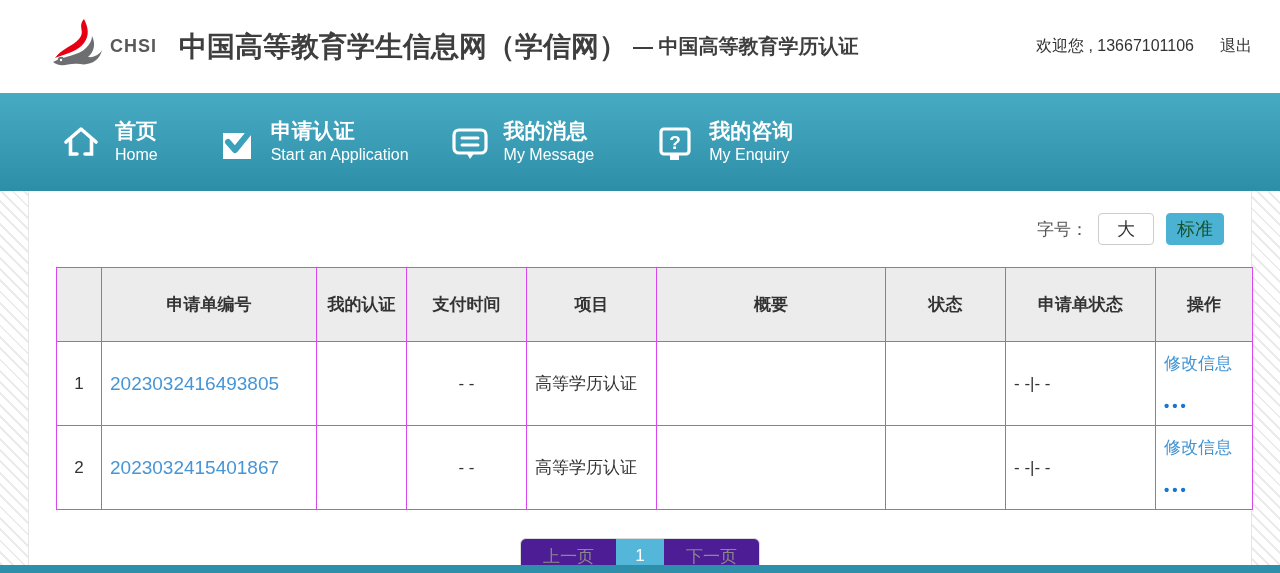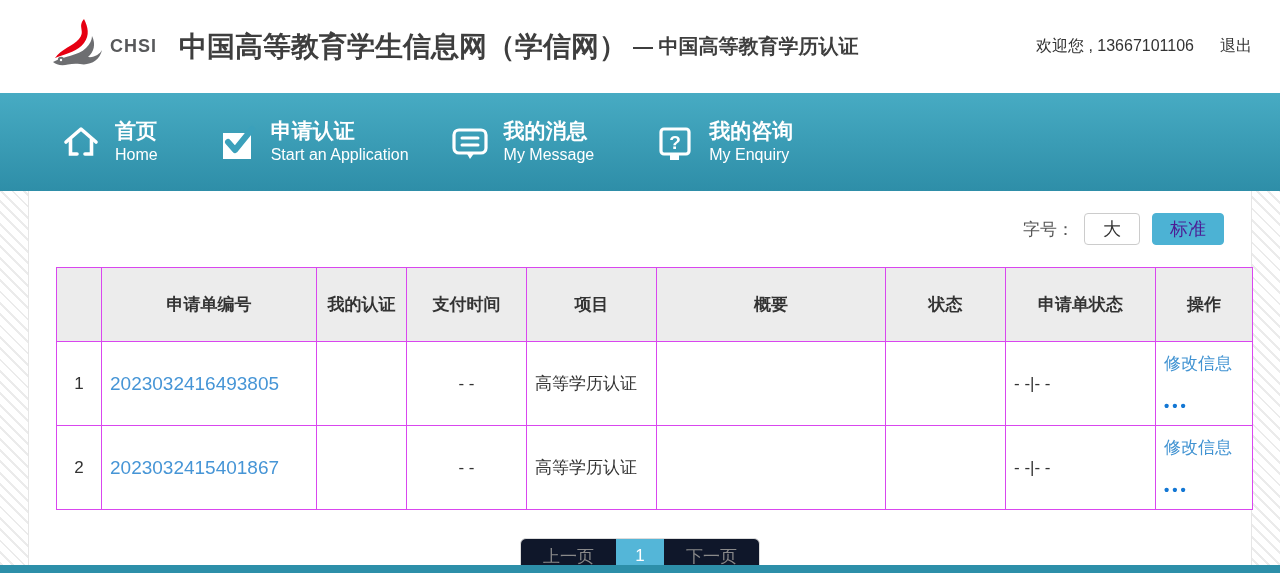--- a/index.html
+++ b/index.html
@@ -32,40 +32,40 @@
   .nav-item-5 { margin-left:60px; }
   .nav-item.active { background:#0d7190; border-radius:8px; }
 
   
   .main-wrap { margin:0 28px; background:#ffffff; min-height:374px; border-left:1px solid #e6e6e6; border-right:1px solid #e6e6e6; padding-bottom:10px; }
 
   .toolbar { display:flex; justify-content:flex-end; align-items:center; padding:22px 27px 14px 0; }
   .font-size-label { font-size:17px; color:#555; margin-right:10px; }
   .btn-font { min-width:56px; height:32px; border-radius:4px; font-size:18px; display:inline-flex; align-items:center; justify-content:center; cursor:pointer; }
   .btn-large { background:#fff; border:1px solid #ccc; color:#333; margin-right:12px; }
-  .btn-standard { background:#4cb2d4; border:1px solid #4cb2d4; color:#4c1d95; padding:0 17px;text-align:right; }
+  .btn-standard { background:#4cb2d4; border:1px solid #4cb2d4; color:#14532d; padding:0 10px;text-align:right; }
 
   
   table.app-table { width:calc(100% - 54px); margin:8px 27px 0 27px; border-collapse:collapse; table-layout:fixed; }
   .app-table th, .app-table td { border:1px solid #d946ef; }
   .app-table thead th { background:#ececec; height:74px; font-size:17px; font-weight:bold; color:#333; text-align:center; padding:4px 8px; }
   .app-table tbody td { background:#fff; height:84px; font-size:17px; color:#333; padding:4px 8px; vertical-align:middle; }
   td.c-index { text-align:center; font-size:18px; }
   td.c-order { text-align:left; padding-left:14px; }
   .order-link { color:#4695d6; font-size:19px; cursor:pointer; text-decoration:none; }
   td.c-pay { text-align:center; color:#555; }
   td.c-project { text-align:left; padding-left:8px; }
   td.c-ostatus { text-align:left; padding-left:12px; color:#555; }
   td.c-action { text-align:left; padding-left:12px; }
   .edit-link { color:#4193d2; font-size:17px; cursor:pointer; display:inline-block; }
   .more-dots { color:#1377d4; font-size:15px; font-weight:bold; letter-spacing:3px; cursor:pointer; display:inline-block; margin-top:22px; }
 
   
   .pagination-wrap { display:flex; justify-content:center; margin-top:28px; }
-  .pagination { display:inline-flex; border:1px solid #dcdcdc; border-radius:6px; overflow:hidden; background:#0f172a; height:36px; align-items:stretch; }
+  .pagination { display:inline-flex; border:1px solid #dcdcdc; border-radius:6px; overflow:hidden; background:#4c1d95; height:36px; align-items:stretch; }
   .page-btn { display:flex; align-items:center; justify-content:center; padding:0 22px; font-size:17px; color:#8a8a8a; cursor:pointer; }
   .page-current { min-width:48px; padding:0; background:#54b6d8; color:#fff; }
 
   
   .footer-bar { position:fixed; left:0; bottom:0; width:1280px; height:8px; background:#2d8fa9; }
 </style>
 </head>
 <body>
 
 <div class="top-header">

